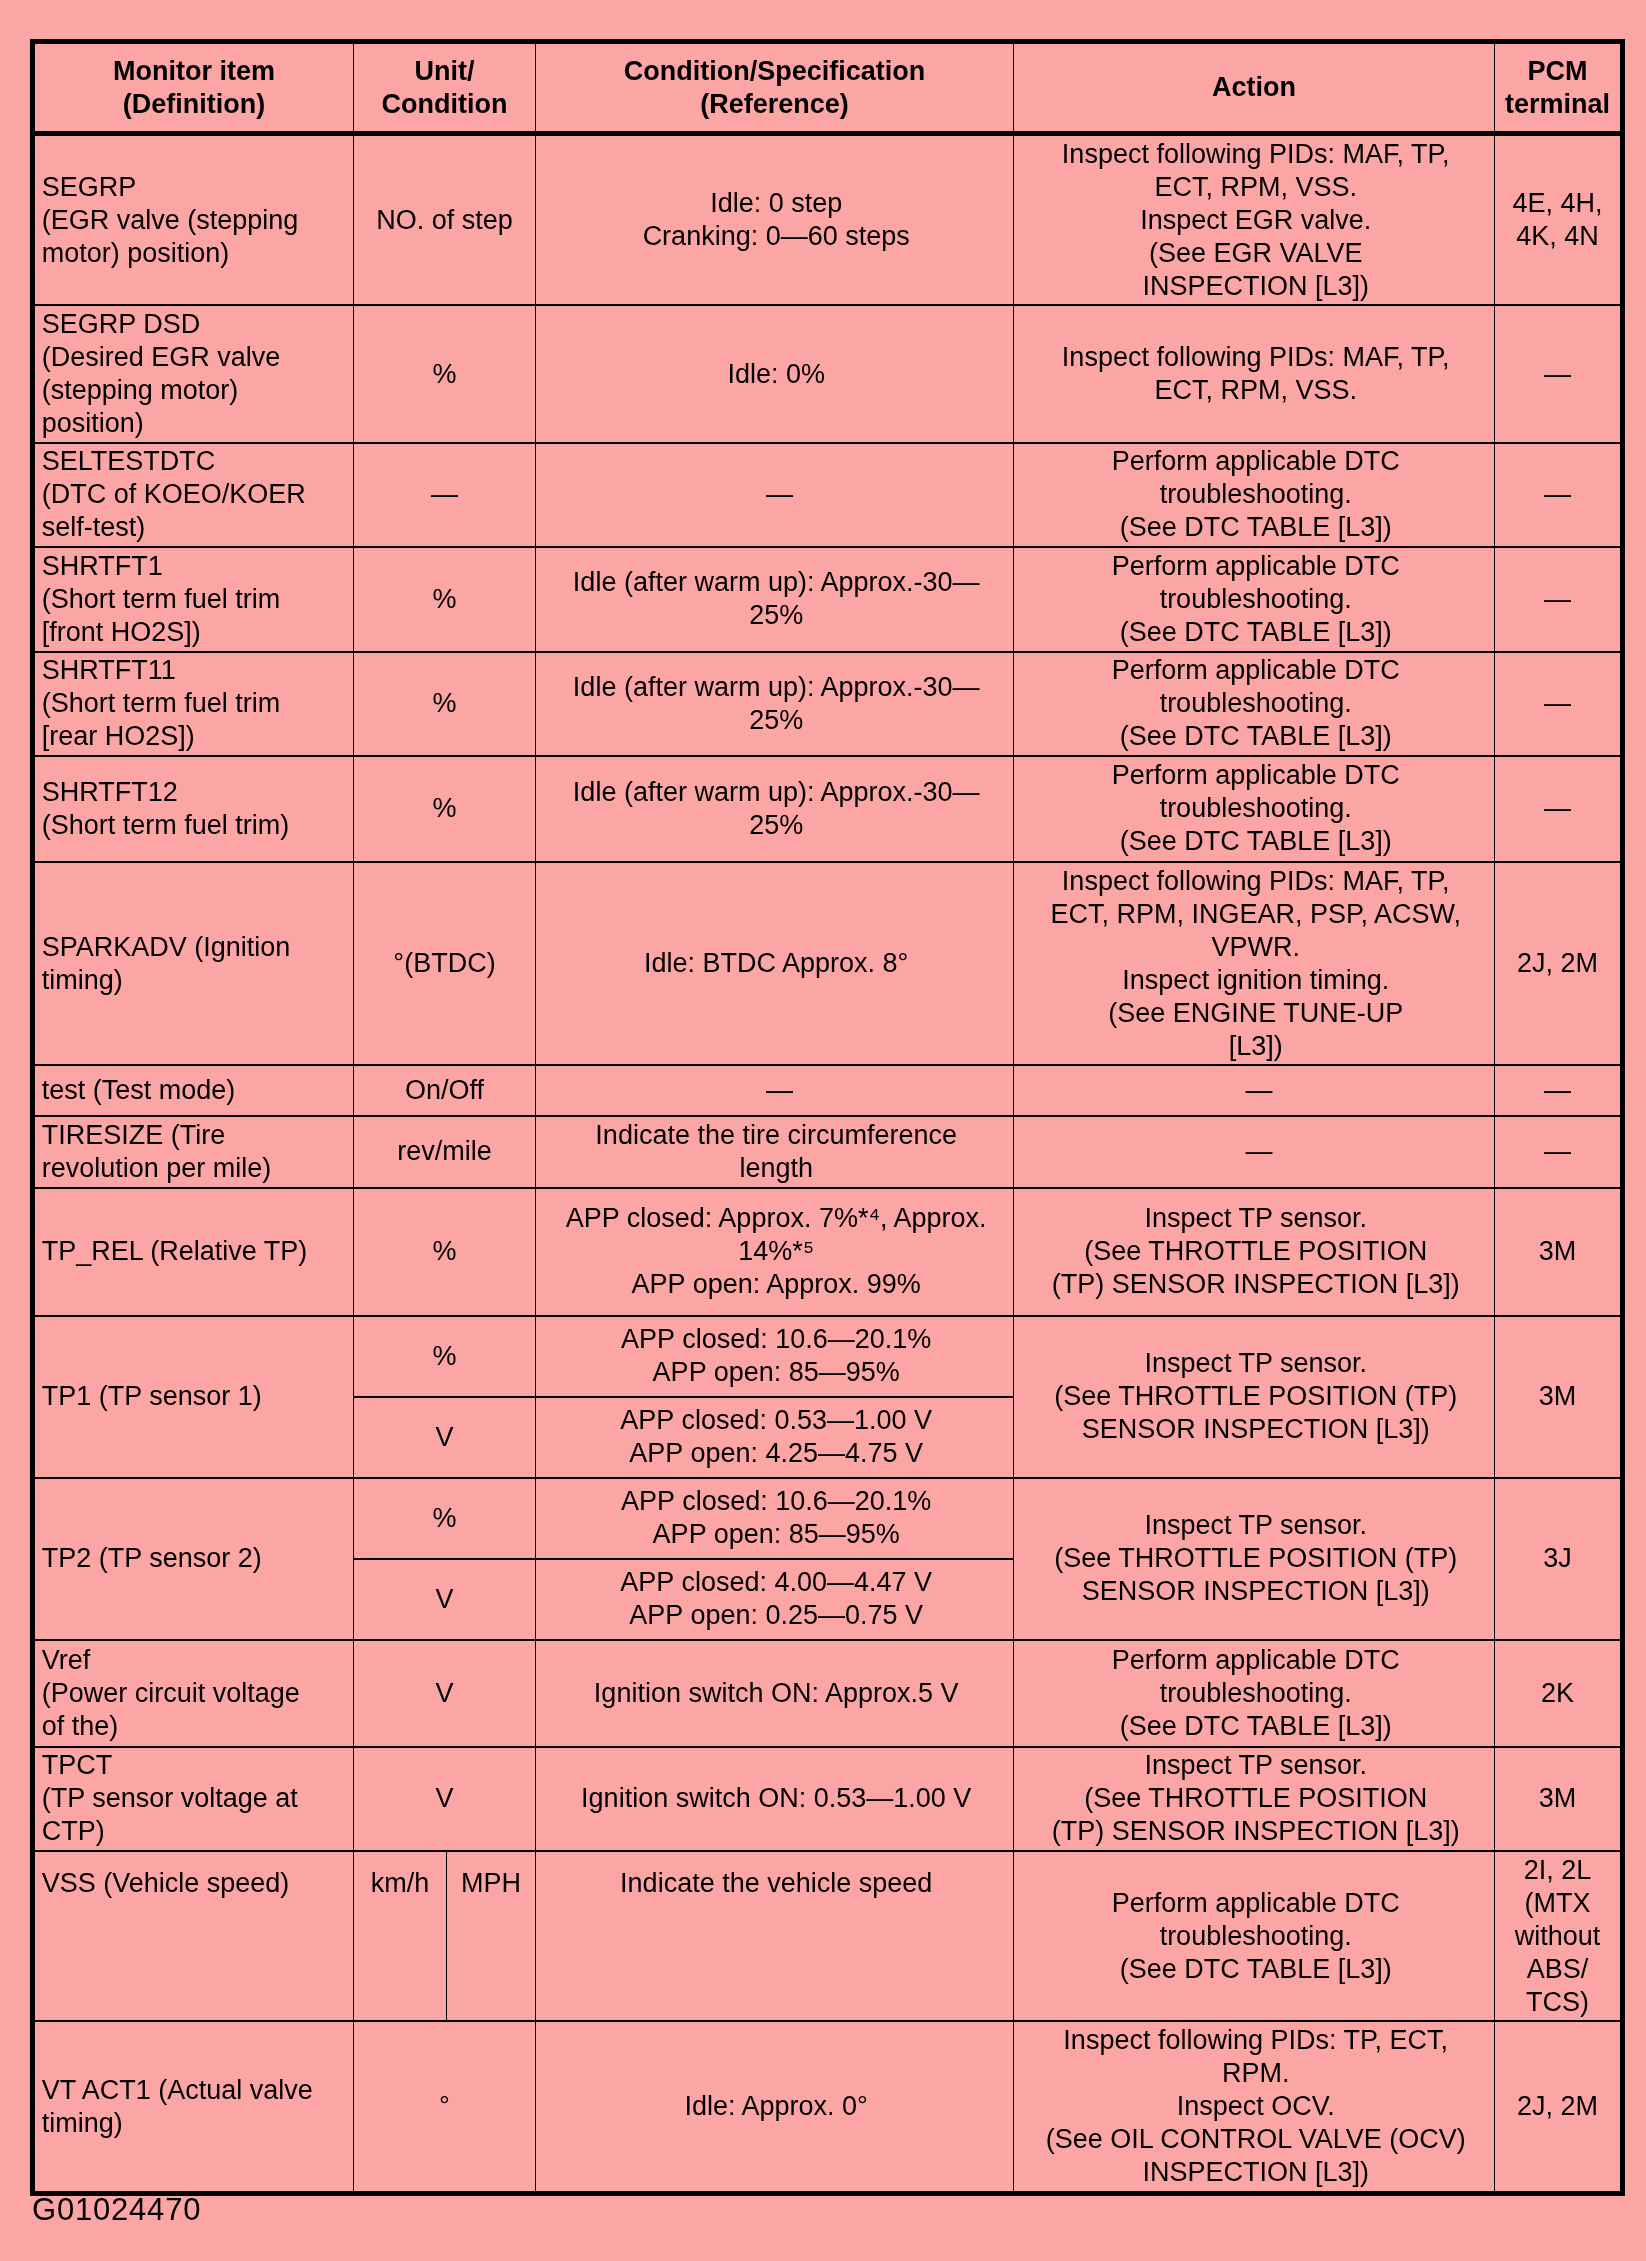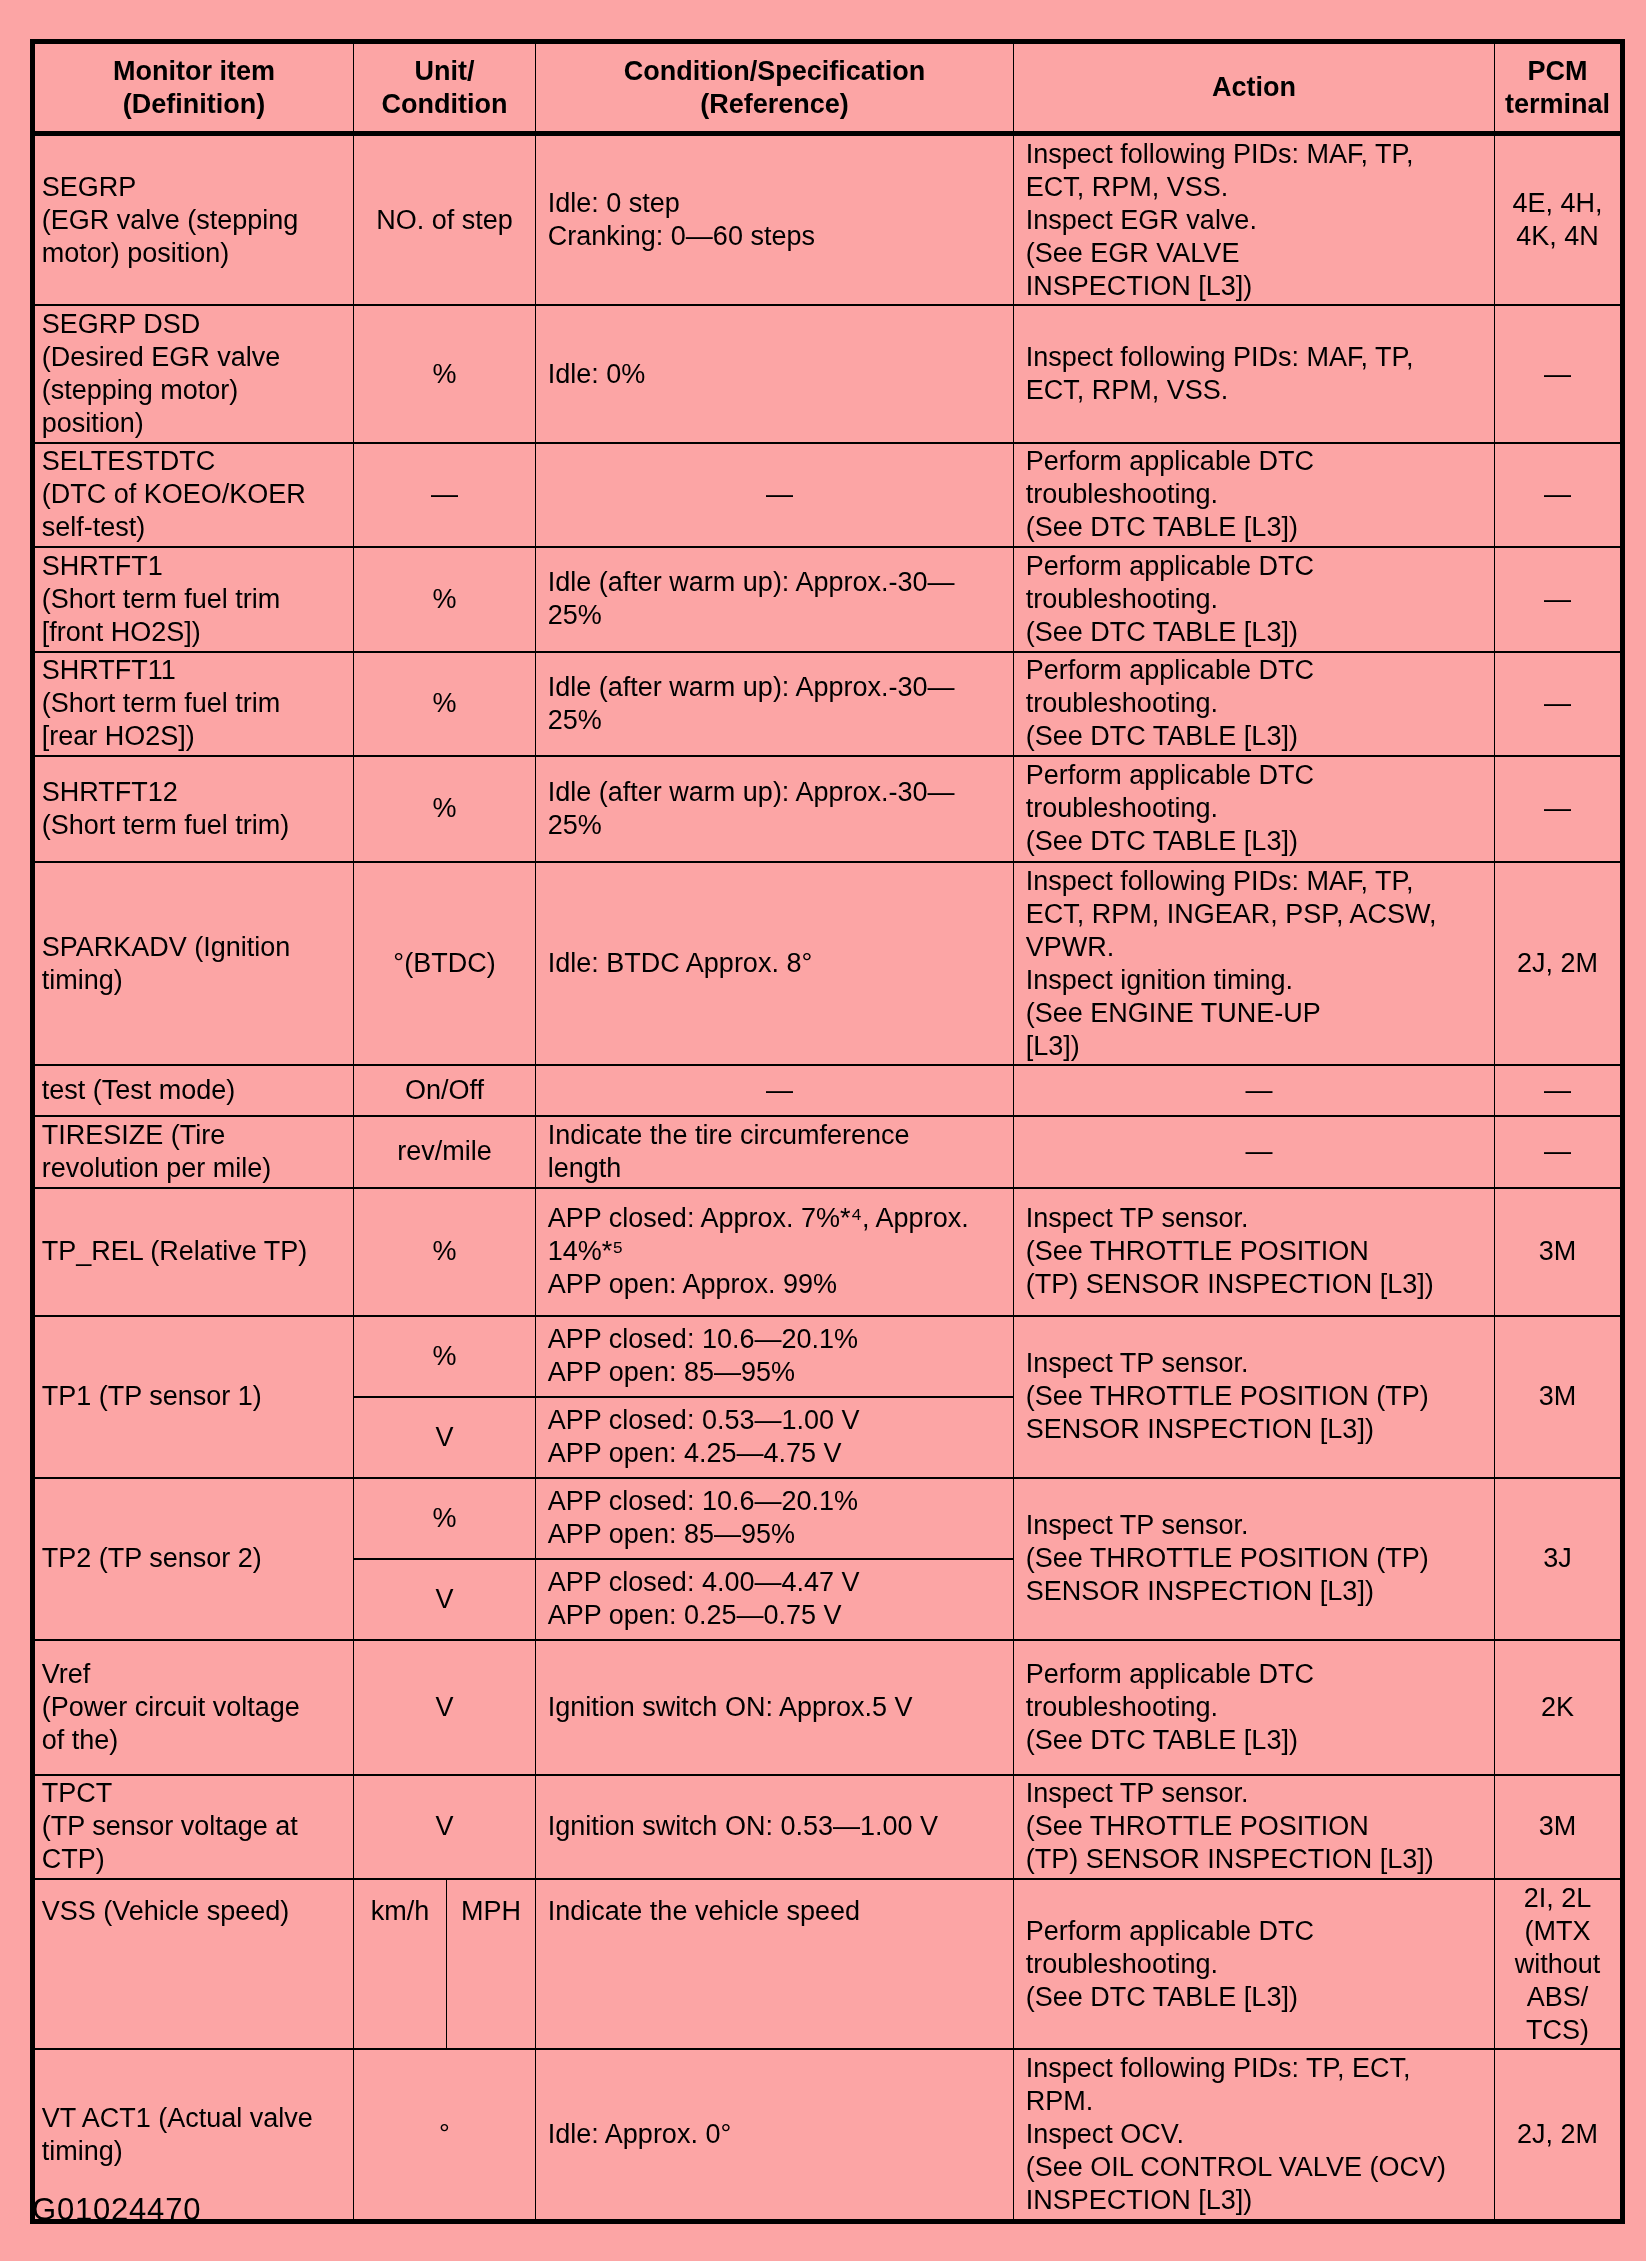--- a/index.html
+++ b/index.html
@@ -27,21 +27,21 @@
     overflow:hidden;
     word-wrap:break-word;
   }
   thead th {
     font-weight:bold; text-align:center;
     border-bottom-width:5px;
     padding:5px 3.4px;
   }
   td.c { text-align:center; padding-left:1.7px; padding-right:1.7px; }
   td.mon { padding-left:6.7px; }
-  td.cond, td.act { padding-left:11.8px; }
+  td.cond, td.act { padding-left:11.8px;text-align:center; }
   tr.vss td.top3 { vertical-align:top; padding-top:15px; }
   .figure-id {
     position:absolute; left:32px; top:2192px;
     font-size:31px; letter-spacing:0.8px;
   }
 </style>
 </head>
 <body>
 
 <div class="sheet">
@@ -217,21 +217,21 @@
 (See THROTTLE POSITION (TP)
 SENSOR INSPECTION [L3])</td>
         <td class="c" rowspan="2">3J</td>
       </tr>
       <tr style="height:81px">
         <td colspan="2" class="c">V</td>
         <td class="cond">APP closed: 4.00—4.47 V
 APP open: 0.25—0.75 V</td>
       </tr>
 
-      <tr style="height:135px">
+      <tr style="height:107px">
         <td class="mon">Vref
 (Power circuit voltage
 of the)</td>
         <td colspan="2" class="c">V</td>
         <td class="cond">Ignition switch ON: Approx.5 V</td>
         <td class="act">Perform applicable DTC
 troubleshooting.
 (See DTC TABLE [L3])</td>
         <td class="c">2K</td>
       </tr>

